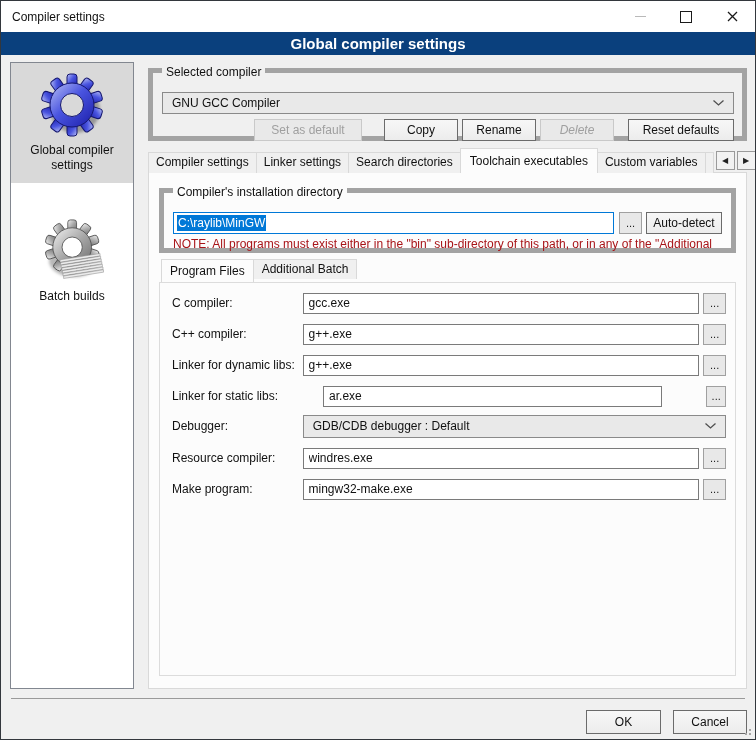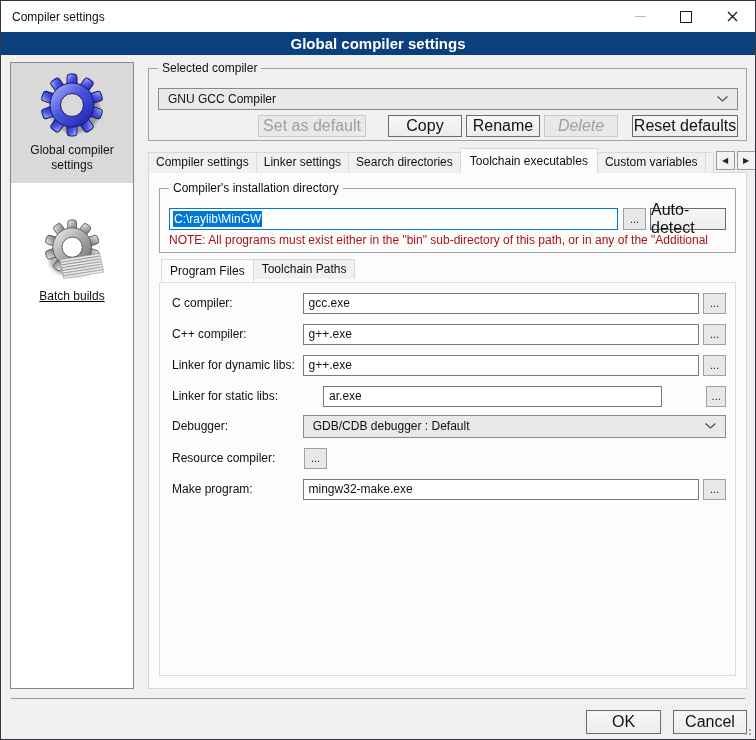--- a/index.html
+++ b/index.html
@@ -18,29 +18,29 @@
   .banner{position:absolute;top:31px;left:0;right:0;height:23px;background:#0a407d;color:#fff;
           font-weight:bold;font-size:15px;line-height:23px;text-align:center;}
 
   
   .sidebar{position:absolute;left:9px;top:61px;width:124px;height:627px;background:#fff;border:1px solid #828790;box-sizing:border-box;overflow:hidden;}
   .side-item{text-align:center;padding:10px 2px 10px;cursor:default;}
   .side-item.selected{background:#d9d9d9;}
   .side-item .icon{display:block;margin:0 auto 6px;}
   .side-item .lbl{display:block;line-height:15px;font-size:12px;color:#111;}
   .side-item.profiler{margin-top:2px;}
-  .side-item.batch{margin-top:26px;text-decoration:underline;}
-
-  
-  .groupbox{position:absolute;border:1px solid #a3a3a3;box-sizing:border-box;}
+  .side-item.batch{margin-top:26px;}
+
+  
+  .groupbox{position:absolute;border:5px solid #a3a3a3;box-sizing:border-box;}
   .groupbox>.legend{position:absolute;top:-8px;left:9px;padding:0 4px;font-size:12px;color:#111;background:#f0f0f0;}
 
   
   .btn{box-sizing:border-box;height:22px;background:linear-gradient(#f7f7f7,#ececec);border:1px solid #6b6b6b;
-       display:flex;align-items:center;justify-content:center;font-size:16px;color:#111;cursor:default;}
+       display:flex;align-items:center;justify-content:center;font-size:12px;color:#111;cursor:default;}
   .btn.disabled{background:#e9e9e9;border-color:#c9c9c9;color:#9f9f9f;}
   .mini-btn{box-sizing:border-box;width:23px;height:21px;background:#e8e8e8;border:1px solid #a0a0a0;
             display:flex;align-items:center;justify-content:center;font-size:11px;line-height:8px;color:#222;}
 
   
   .combobox{box-sizing:border-box;height:22px;background:#e9e9e9;border:1px solid #8a8a8a;
             display:flex;align-items:center;padding:0 9px;color:#111;}
   .combobox .chev{margin-left:auto;}
 
   
@@ -238,21 +238,21 @@
           <span class="seltext">C:\raylib\MinGW</span>
         </div>
         <div class="mini-btn dir-browse">...</div>
         <div class="btn b-autodetect">Auto-detect</div>
       </div>
       <div class="note">NOTE: All programs must exist either in the "bin" sub-directory of this path, or in any of the "Additional</div>
     </div>
 
     <div class="subtabstrip">
       <div class="subtab active">Program Files</div>
-      <div class="subtab">Toolchain Paths</div>
+      <div class="subtab">Additional Batch</div>
     </div>
 
     <div class="subtabpage">
 
       <div class="prog-row r0">
         <span class="plabel">C compiler:</span>
         <input class="pinput" type="text" value="gcc.exe" style="">
         <div class="mini-btn">...</div>
       </div>
 
@@ -279,20 +279,21 @@
         <div class="combobox">
           <span>GDB/CDB debugger : Default</span>
           <svg class="chev" width="11" height="6" viewBox="0 0 11 6">
               <path d="M0.5 0.5 L5.5 5 L10.5 0.5" fill="none" stroke="#505050" stroke-width="1.3"></path>
             </svg>
         </div>
       </div>
 
       <div class="prog-row r5">
         <span class="plabel">Resource compiler:</span>
+        <input class="pinput" type="text" value="windres.exe" style="">
         <div class="mini-btn">...</div>
       </div>
 
       <div class="prog-row r6">
         <span class="plabel">Make program:</span>
         <input class="pinput" type="text" value="mingw32-make.exe" style="">
         <div class="mini-btn">...</div>
       </div>
 
     </div>

